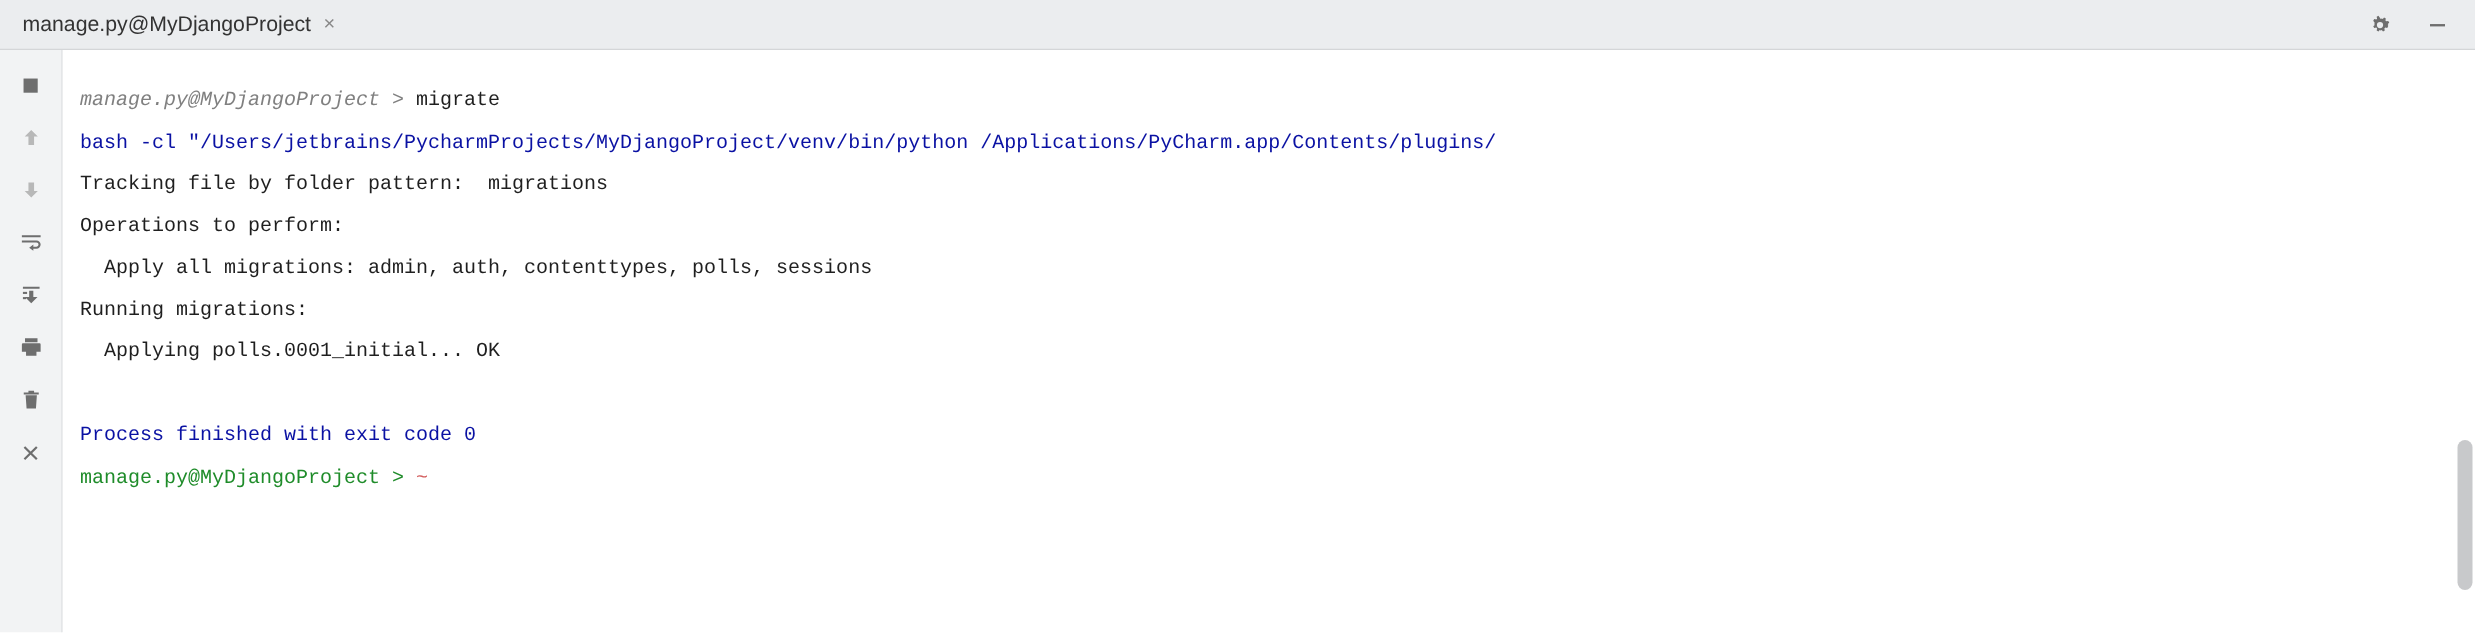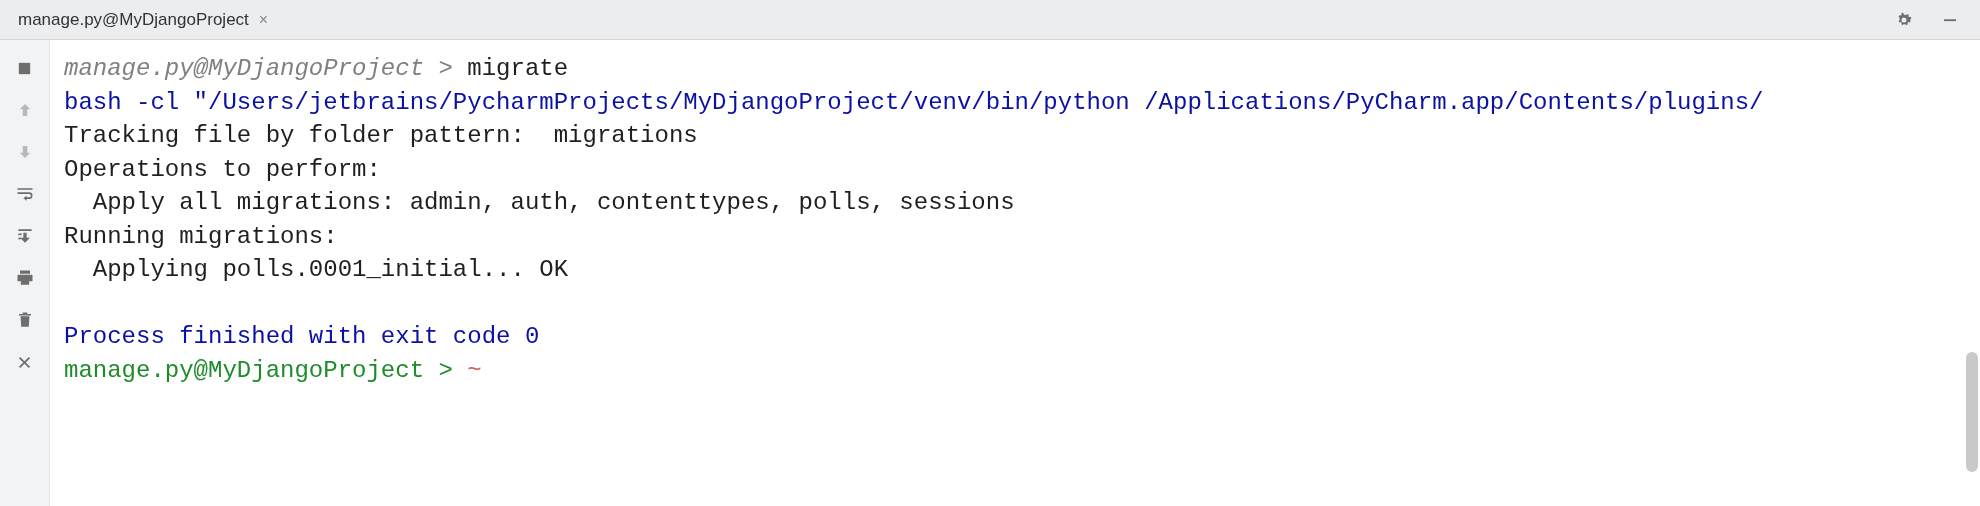--- a/index.html
+++ b/index.html
@@ -61,23 +61,23 @@
       width: 28px;
       height: 28px;
       display: flex;
       align-items: center;
       justify-content: center;
       cursor: pointer;
     }
     .gutter-btn svg { fill: #6e6e6e; }
     .console {
       flex: 1;
-      padding: 12px 14px;
+      padding: 24px 14px;
       font-family: "Menlo", "Consolas", "Courier New", monospace;
-      font-size: 24px;
+      font-size: 16px;
       line-height: 33.5px;
       white-space: pre;
       overflow: hidden;
       color: #1f1f1f;
     }
     .prompt-grey { color: #808080; font-style: italic; }
     .cmd-text { color: #1f1f1f; }
     .blue-text { color: #0a11a3; }
     .green-text { color: #1f8c2a; }
     .caret { color: #d35f5f; }

